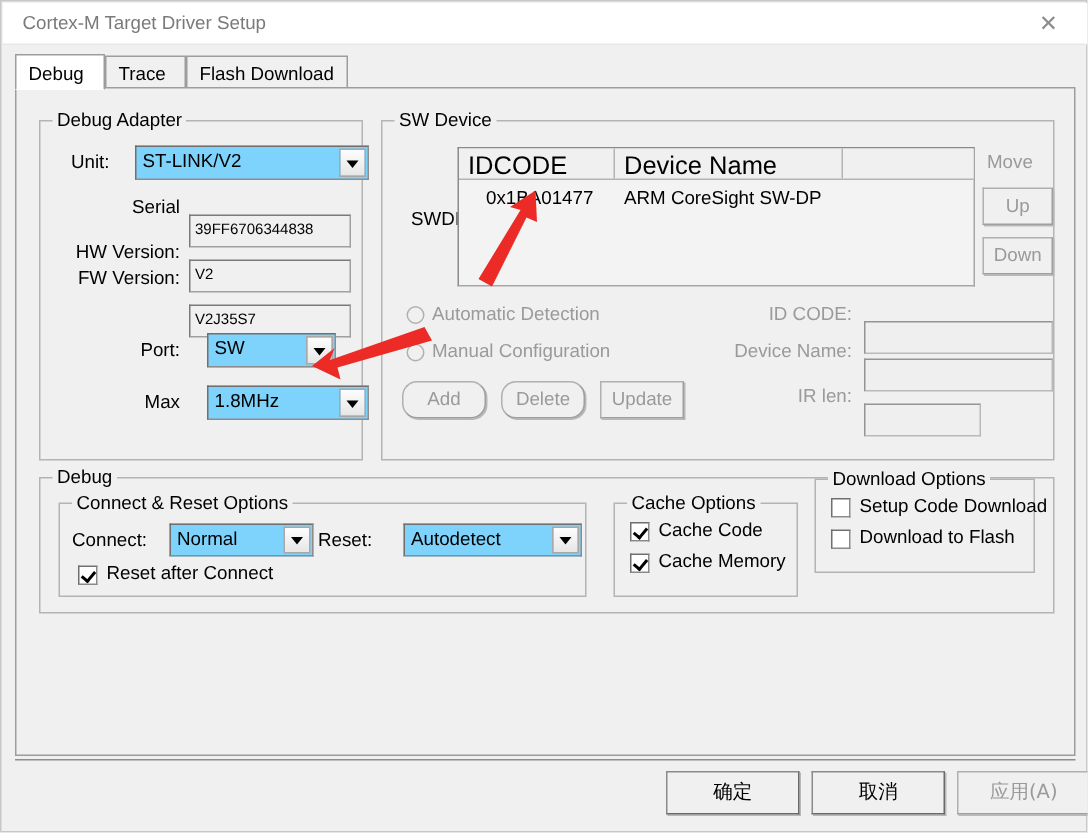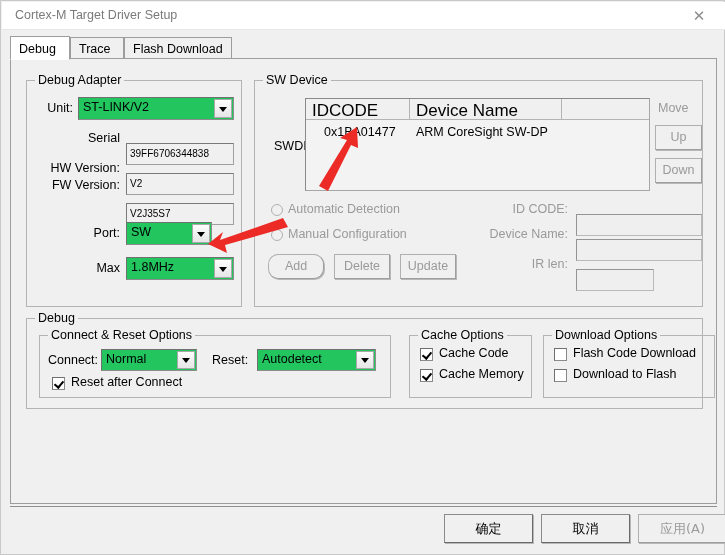--- a/index.html
+++ b/index.html
@@ -130,25 +130,26 @@
     white-space: nowrap;
     overflow: hidden;
     line-height: 16px;
     margin-top: 16px;
   }
   .field.empty { background: #efefef; border-color: #b9b9b9; border-top-color:#949494; border-left-color:#949494; }
   
   .combo {
     position: absolute;
     box-sizing: border-box;
-    background: #22c55e;
+    background: #7dd3fc;
     border: 1px solid #8d8d8d;
     border-top-color: #707070;
     border-left-color: #707070;
     cursor: default;
+    margin-left: 12px;
   }
   .combo .ctext {
     position: absolute;
     left: 4px; top: 2px;
     font-size: 12.5px;
     color: #000;
     white-space: nowrap;
   }
   .combo .cbtn {
     position: absolute;
@@ -350,21 +351,21 @@
 
       <div class="radio" style="left:16px; top:123px;"></div>
       <div class="lbl dis" style="left:33px; top:121px;">Automatic Detection</div>
 
       <div class="radio" style="left:16px; top:148px;"></div>
       <div class="lbl dis" style="left:33px; top:146px;">Manual Configuration</div>
 
       <div class="btn dis" style="left:13px; top:173px; width:56px; height:25px;border-radius:10px;">
         <span>Add</span>
       </div>
-      <div class="btn dis" style="left:79px; top:173px; width:56px; height:25px;">
+      <div class="btn dis" style="left:79px; top:173px; width:56px; height:25px;border-radius:10px;">
         <span>Delete</span>
       </div>
       <div class="btn dis" style="left:145px; top:173px; width:56px; height:25px;">
         <span>Update</span>
       </div>
 
       <div class="lbl dis r" style="left:180px; top:121px; width:133px;">ID CODE:</div>
       <div class="field empty" style="left:321px; top:117px; width:126px; height:22px;"></div>
 
       <div class="lbl dis r" style="left:180px; top:146px; width:133px;">Device Name:</div>
@@ -399,25 +400,25 @@
       <div class="group" style="left:382px; top:16px; width:123px; height:63px;">
         <div class="legend">Cache Options</div>
 
         <div class="chk checked" style="left:10px; top:12px;"></div>
         <div class="lbl" style="left:29px; top:10px;">Cache Code</div>
 
         <div class="chk checked" style="left:10px; top:33px;"></div>
         <div class="lbl" style="left:29px; top:31px;">Cache Memory</div>
       </div>
 
-      <div class="group" style="left:516px; top:16px; width:172px; height:63px;">
+      <div class="group" style="left:516px; top:0; width:147px; height:63px;">
         <div class="legend">Download Options</div>
 
         <div class="chk" style="left:10px; top:12px;"></div>
-        <div class="lbl" style="left:29px; top:10px;">Flash Code Download</div>
+        <div class="lbl" style="left:29px; top:10px;">Setup Code Download</div>
 
         <div class="chk" style="left:10px; top:33px;"></div>
         <div class="lbl" style="left:29px; top:31px;">Download to Flash</div>
       </div>
     </div>
 
   </div>
 
   <div class="footsep"></div>
 

